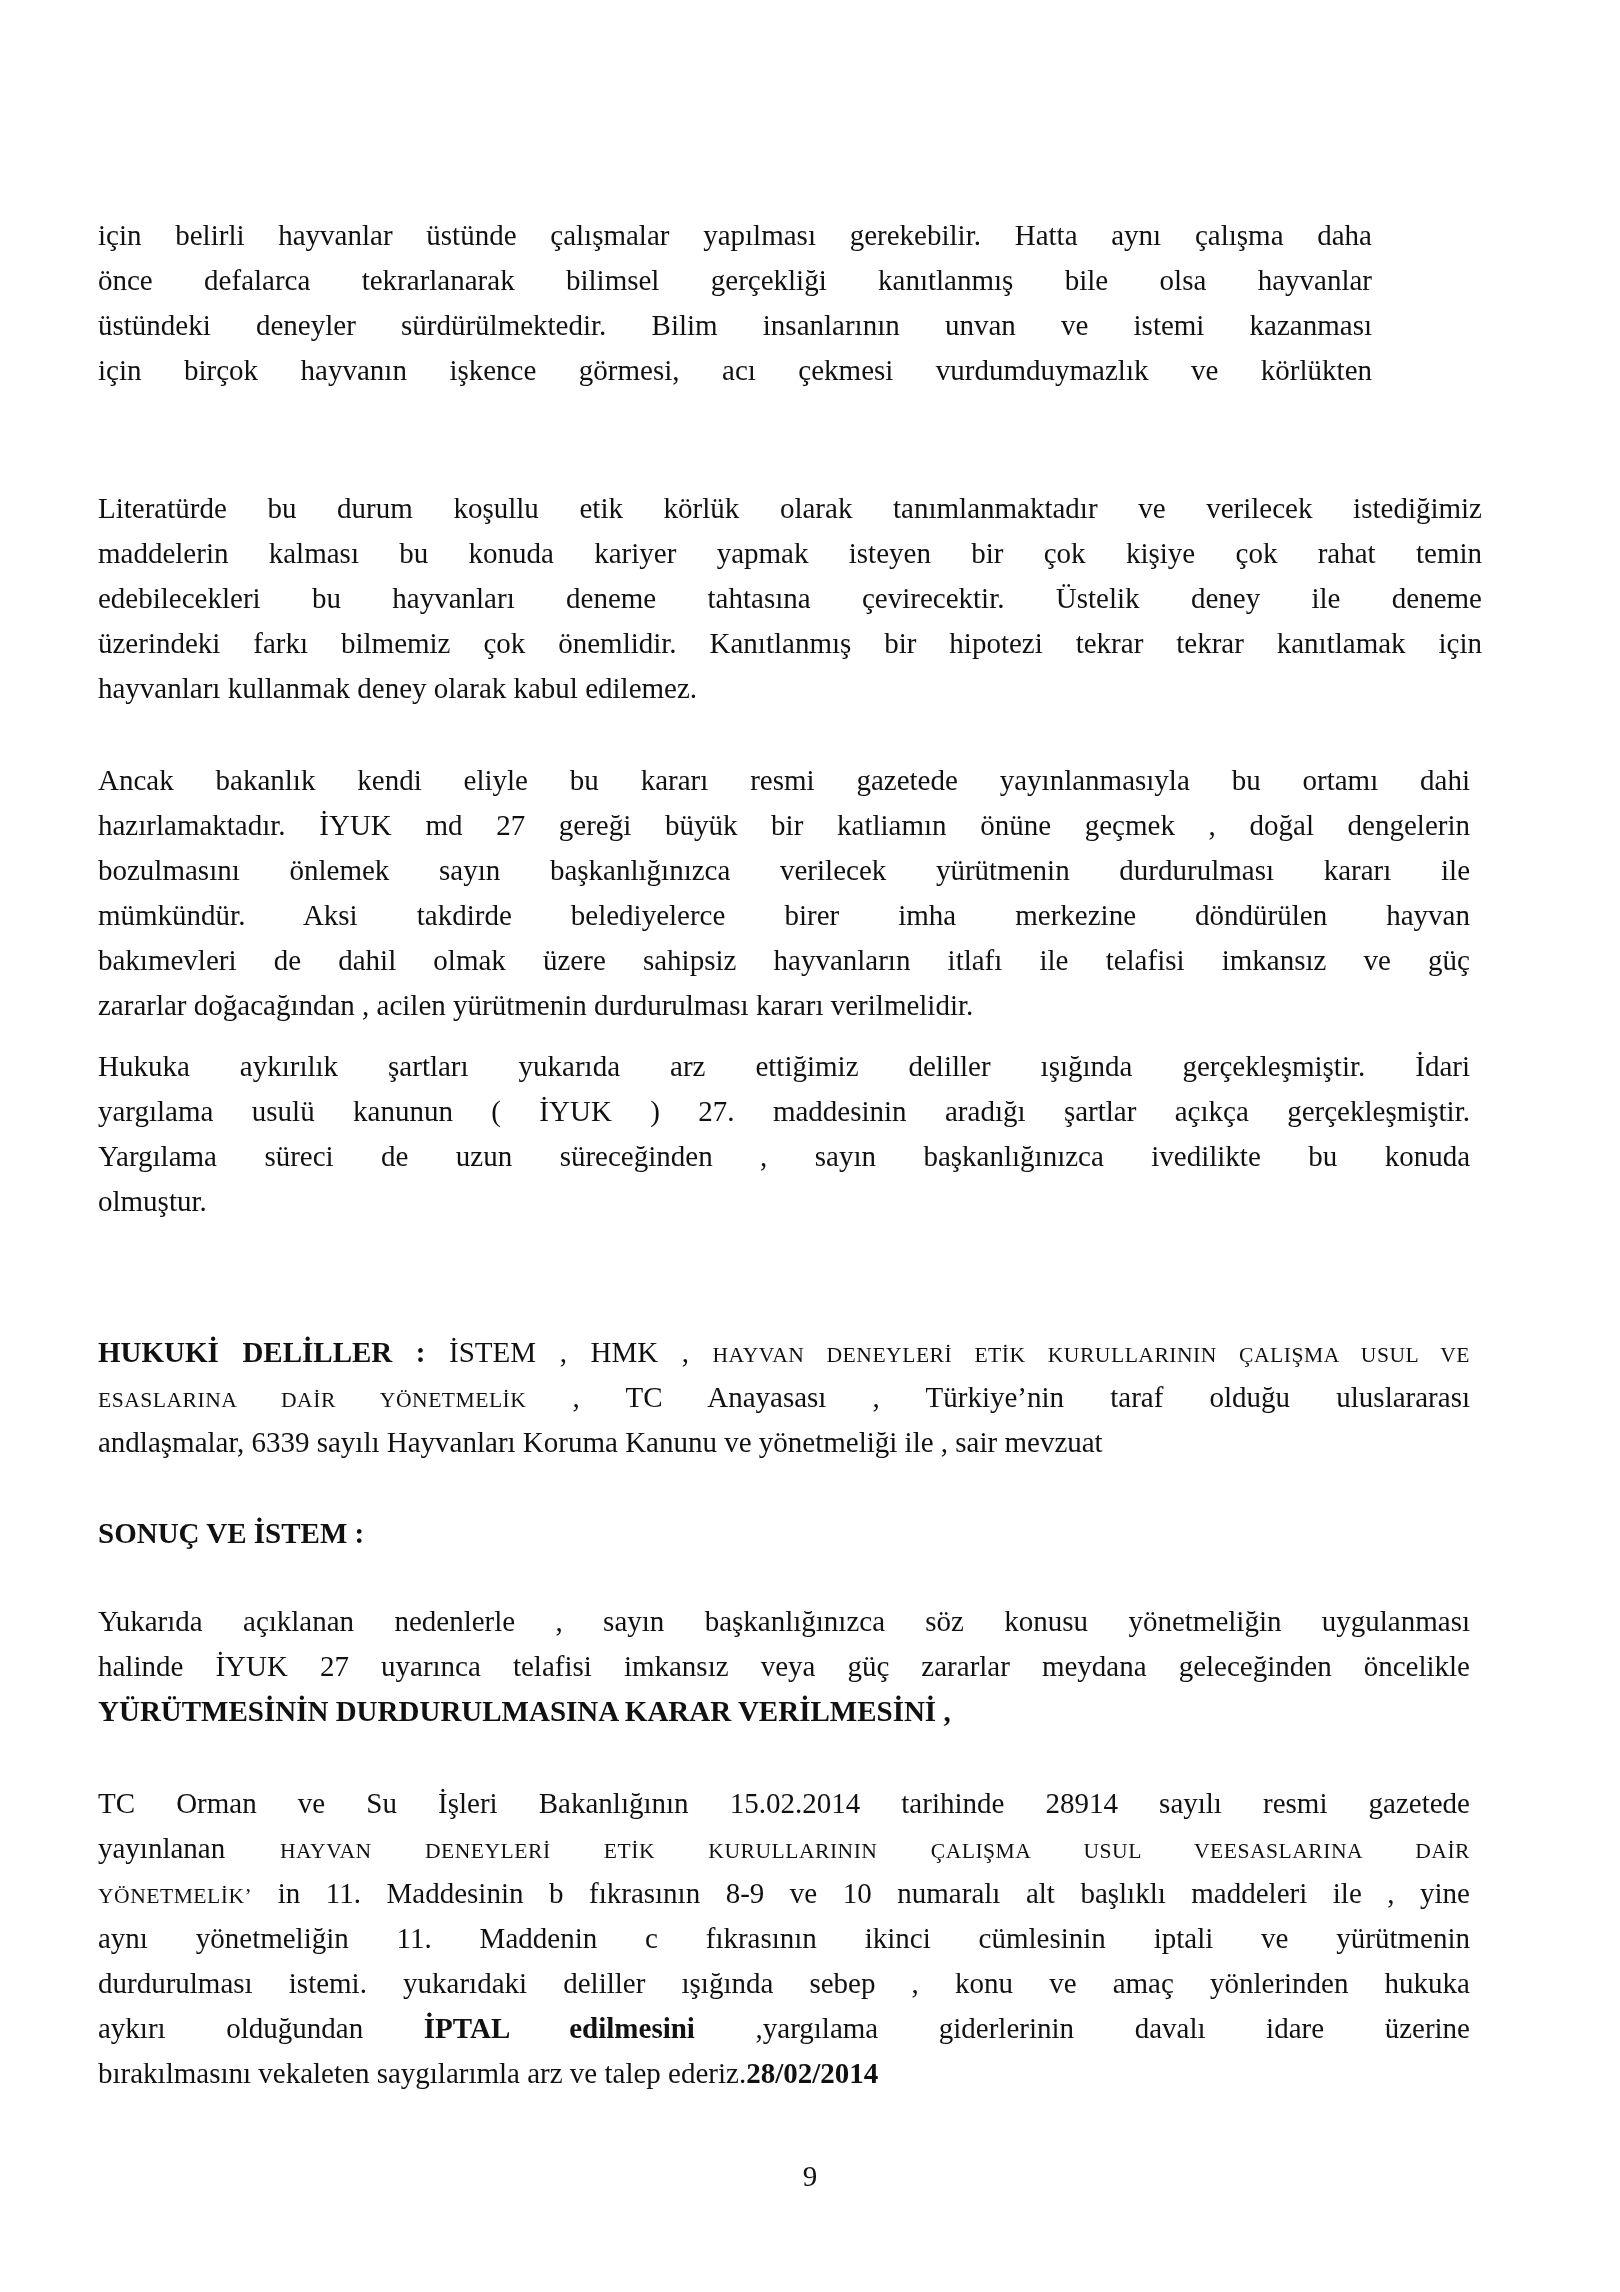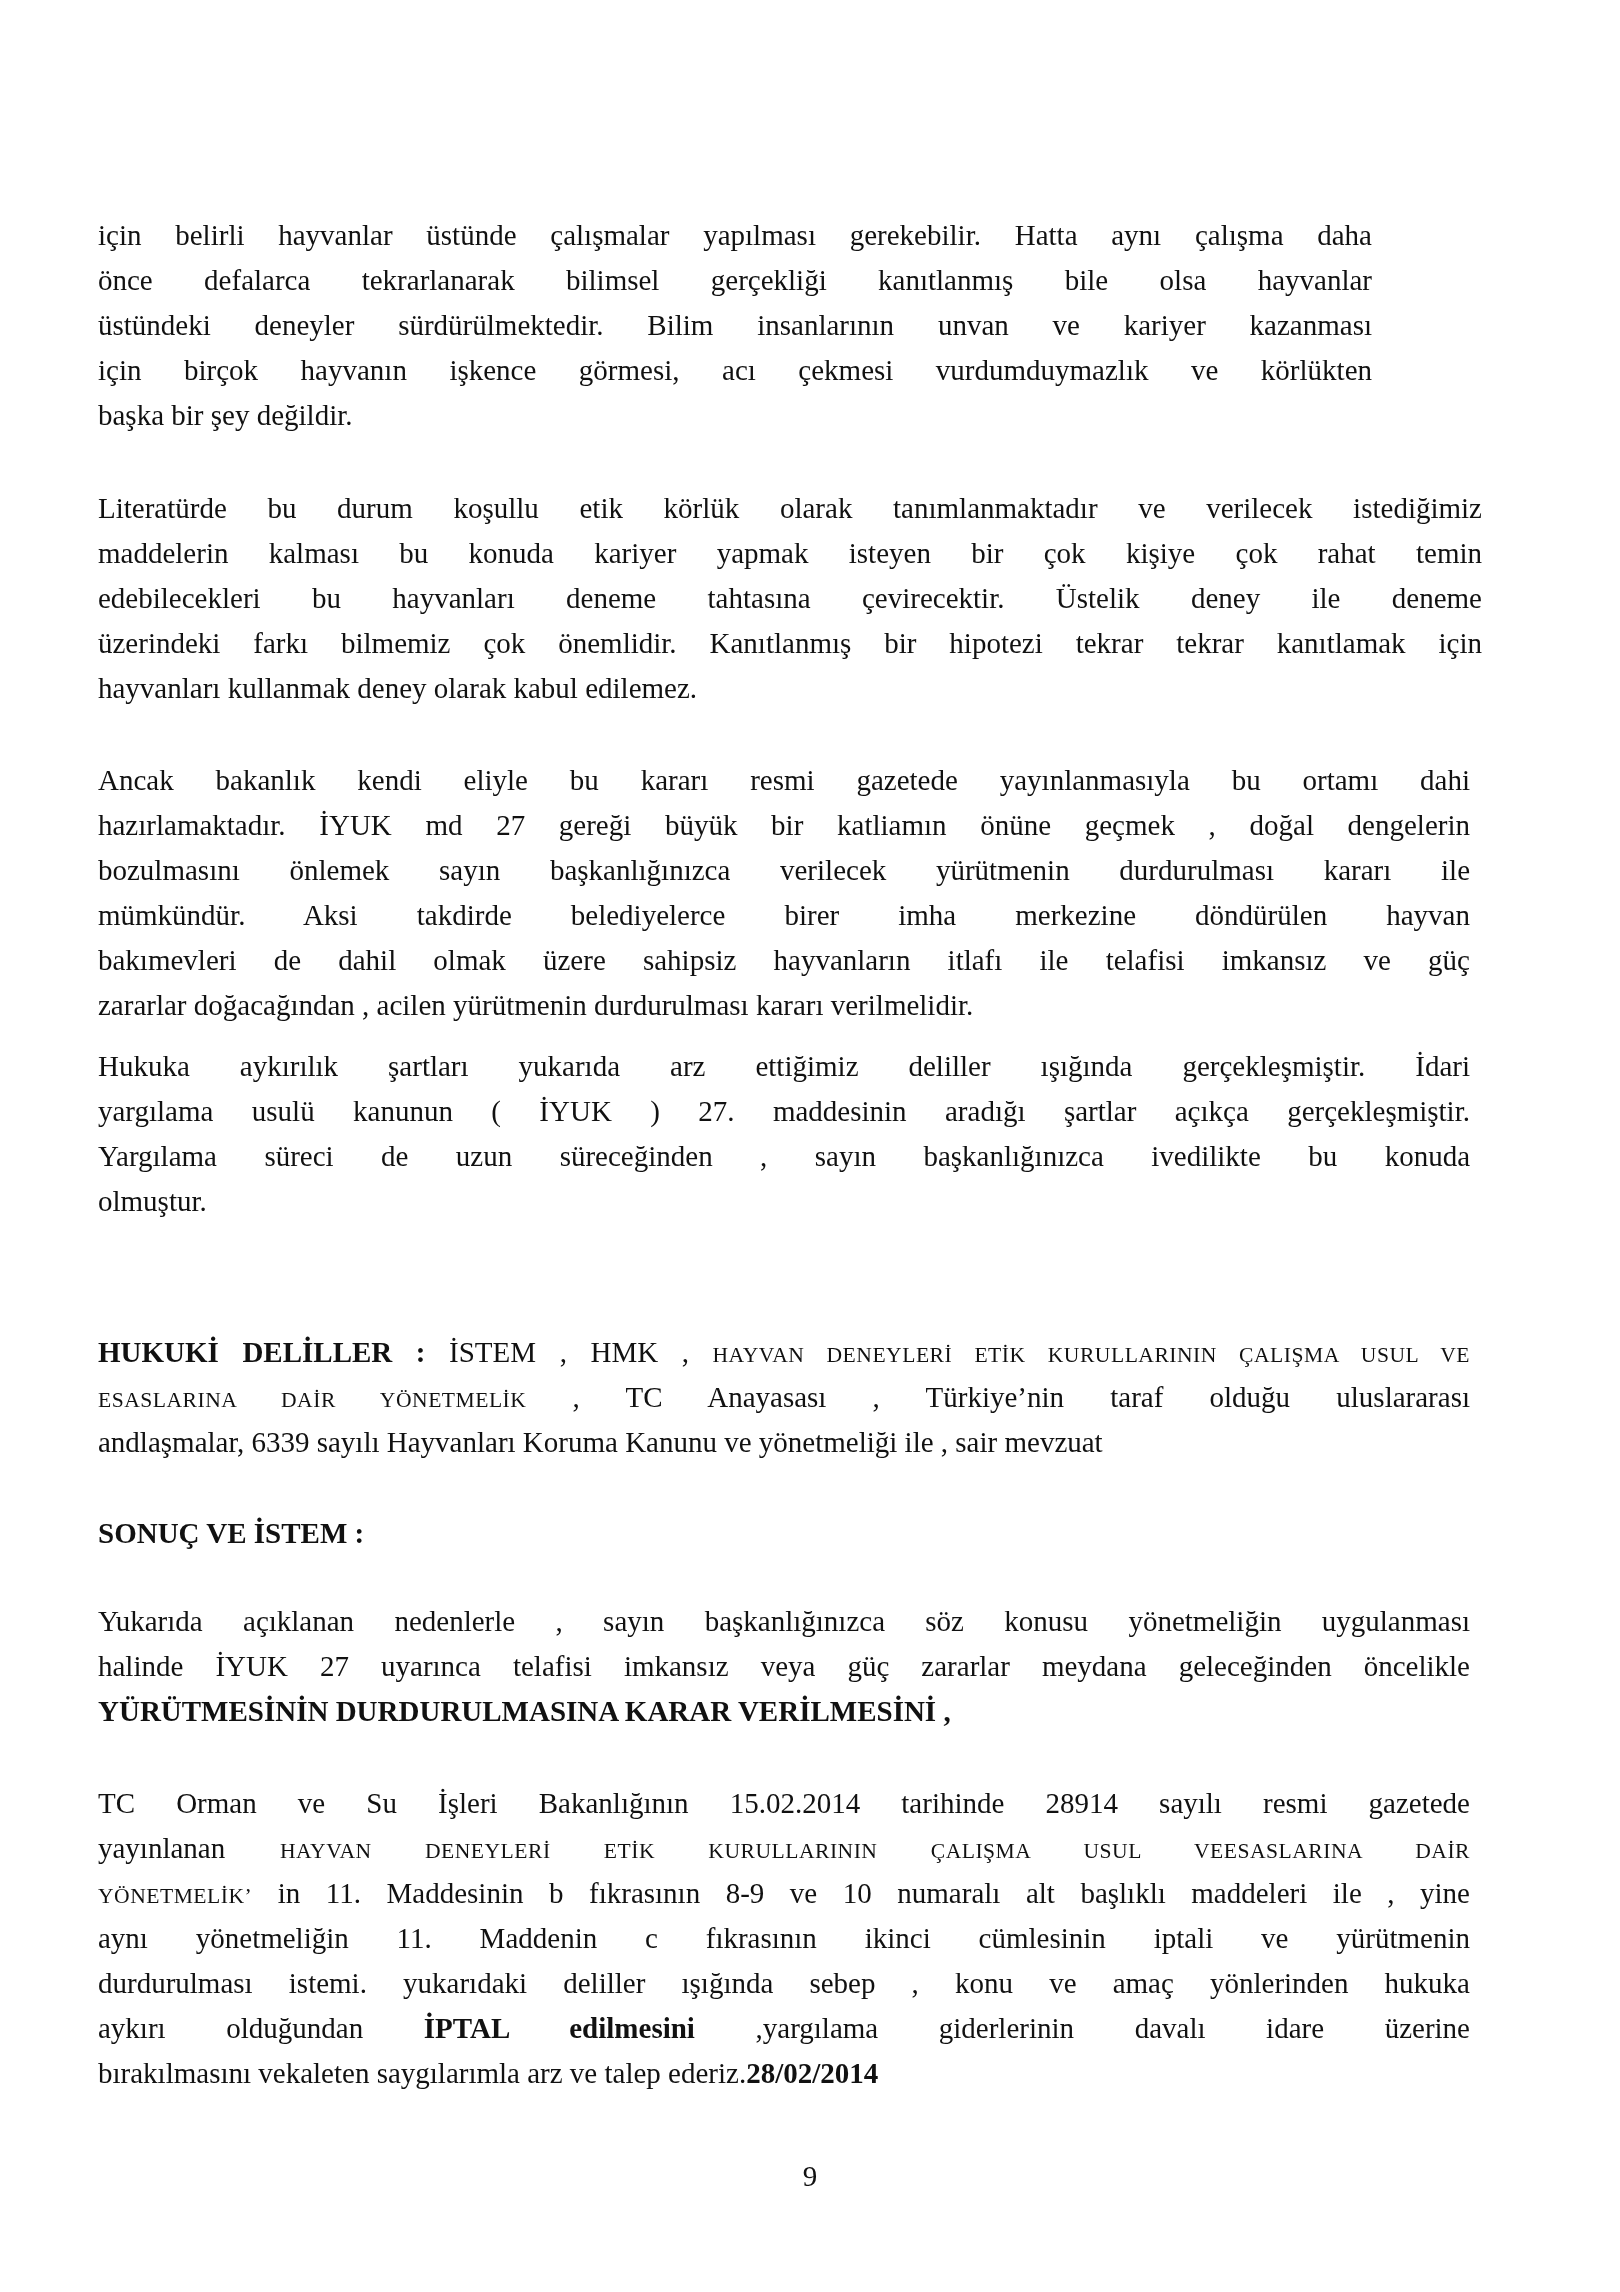--- a/index.html
+++ b/index.html
@@ -32,23 +32,22 @@
   }
 </style>
 </head>
 <body>
 
 <div class="page">
 
   <div class="block w1400" style="top:196px;">
     <span class="line">için belirli hayvanlar üstünde çalışmalar yapılması gerekebilir. Hatta aynı çalışma daha</span>
     <span class="line">önce defalarca tekrarlanarak bilimsel gerçekliği kanıtlanmış bile olsa hayvanlar</span>
-    <span class="line">üstündeki deneyler sürdürülmektedir. Bilim insanlarının unvan ve kariyer kazanması</span>
+    <span class="line">üstündeki deneyler sürdürülmektedir. Bilim insanlarının unvan ve istemi kazanması</span>
     <span class="line">için birçok hayvanın işkence görmesi, acı çekmesi vurdumduymazlık ve körlükten</span>
-    <span class="line last">başka bir şey değildir.</span>
   </div>
 
   <div class="block w1512" style="top:469px;">
     <span class="line">Literatürde bu durum koşullu etik körlük olarak tanımlanmaktadır ve verilecek istediğimiz</span>
     <span class="line">maddelerin kalması bu konuda kariyer yapmak isteyen bir çok kişiye çok rahat temin</span>
     <span class="line">edebilecekleri bu hayvanları deneme tahtasına çevirecektir. Üstelik deney ile deneme</span>
     <span class="line">üzerindeki farkı bilmemiz çok önemlidir. Kanıtlanmış bir hipotezi tekrar tekrar kanıtlamak için</span>
     <span class="line last">hayvanları kullanmak deney olarak kabul edilemez.</span>
   </div>
 

